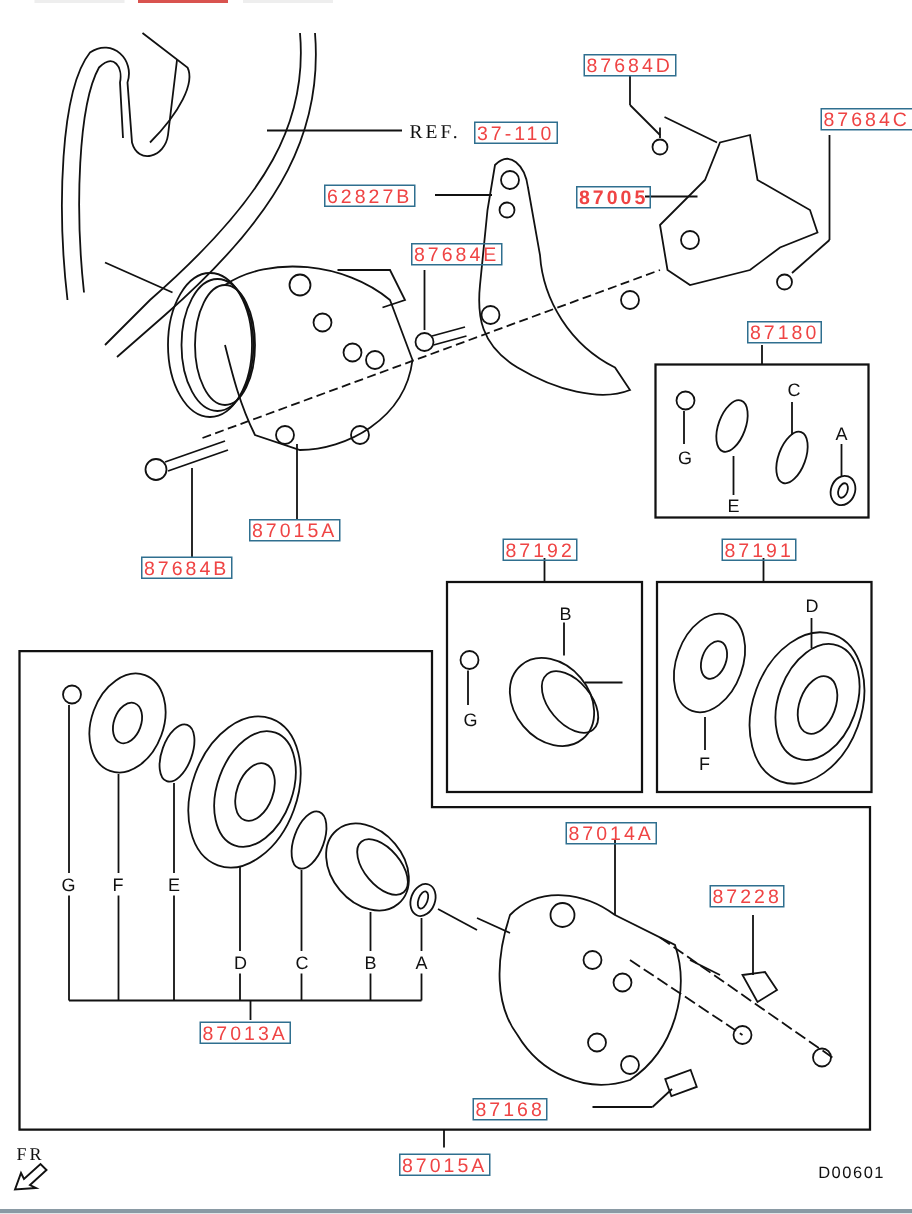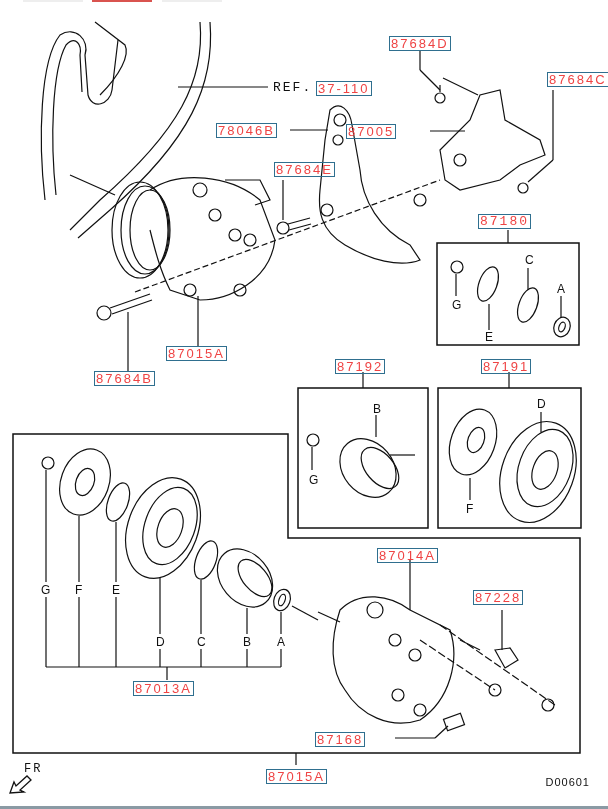--- a/index.html
+++ b/index.html
@@ -4,21 +4,21 @@
 <style>
   html, body { margin:0; padding:0; background:#ffffff; }
   body { width:608px; height:809px; position:relative; overflow:hidden; font-family:"Liberation Sans", sans-serif; }
   #stage { position:absolute; left:0; top:0; width:608px; height:809px; }
   .topbar { position:absolute; top:0; height:2px; }
   .callout {
     position:absolute; font-family:"Liberation Sans", sans-serif; font-size:13px; letter-spacing:2px;
     color:#ef4444; border:1px solid #2f6f8f; padding:0 1px; line-height:13px; background:transparent;
     white-space:nowrap; cursor:pointer;
   }
-  .plain { position:absolute; font-family:Liberation Mono, monospace; font-size:13px; letter-spacing:2px; color:#111; white-space:nowrap; line-height:13px; }
+  .plain { position:absolute; font-family:Liberation Serif, serif; font-size:13px; letter-spacing:2px; color:#111; white-space:nowrap; line-height:13px; }
   .letter { position:absolute; font-family:"Liberation Sans", sans-serif; font-size:12px; color:#111; line-height:12px; }
   .watermark {
     position:absolute; left:168px; top:384px; font-family:"Liberation Sans", sans-serif; font-size:36px; font-style:italic; font-weight:bold;
     color:transparent; -webkit-text-stroke:1px #9a9a9a; letter-spacing:1px; white-space:nowrap;
   }
   .code { position:absolute; right:18px; top:776px; font-size:11px; letter-spacing:1px; color:#111; }
   .bottomline { position:absolute; left:0; top:806px; width:608px; height:3px; background:#8a9aa4; }
 </style>
 </head>
 <body>
@@ -193,24 +193,24 @@
       <path d="M10,793 L14,782 L16,786 L27,776 L31,780 L20,790 L24,792 Z" stroke-width="1.3"></path>
     </g>
   </svg>
 
 
   <div class="plain" style="left:273px;top:81px;">REF.</div>
   <div class="callout" style="left:316px;top:81px;">37-110</div>
 
   <div class="callout" style="left:389px;top:36px;">87684D</div>
   <div class="callout" style="left:517px;top:72px;margin-left:30px;">87684C</div>
-  <div class="callout" style="left:216px;top:123px;">78046B</div>
-  <div class="callout" style="left:346px;top:124px;">87005</div>
+  <div class="callout" style="left:216px;top:123px;">62827B</div>
+  <div class="callout" style="left:384px;top:124px;font-weight:bold;">87005</div>
   <div class="callout" style="left:250px;top:162px;margin-left:24px;">87684E</div>
-  <div class="callout" style="left:478px;top:214px;font-family:Liberation Mono, monospace;">87180</div>
+  <div class="callout" style="left:498px;top:214px;">87180</div>
   <div class="callout" style="left:166px;top:346px;">87015A</div>
   <div class="callout" style="left:94px;top:371px;">87684B</div>
   <div class="callout" style="left:335px;top:359px;">87192</div>
   <div class="callout" style="left:481px;top:359px;">87191</div>
   <div class="callout" style="left:377px;top:548px;">87014A</div>
   <div class="callout" style="left:473px;top:590px;">87228</div>
   <div class="callout" style="left:133px;top:681px;">87013A</div>
   <div class="callout" style="left:315px;top:732px;">87168</div>
   <div class="callout" style="left:266px;top:769px;">87015A</div>
 
@@ -226,17 +226,17 @@
   <div class="letter" style="left:466px;top:503px;">F</div>
 
   <div class="letter" style="left:41px;top:584px;">G</div>
   <div class="letter" style="left:75px;top:584px;">F</div>
   <div class="letter" style="left:112px;top:584px;">E</div>
   <div class="letter" style="left:156px;top:636px;">D</div>
   <div class="letter" style="left:197px;top:636px;">C</div>
   <div class="letter" style="left:243px;top:636px;">B</div>
   <div class="letter" style="left:277px;top:636px;">A</div>
 
-  <div class="plain" style="left:24px;top:763px;font-size:12px;">FR</div>
+  <div class="plain" style="left:11px;top:763px;font-size:12px;">FR</div>
   <div class="code">D00601</div>
 
   <div class="bottomline"></div>
 </div>
 
 </body></html>

